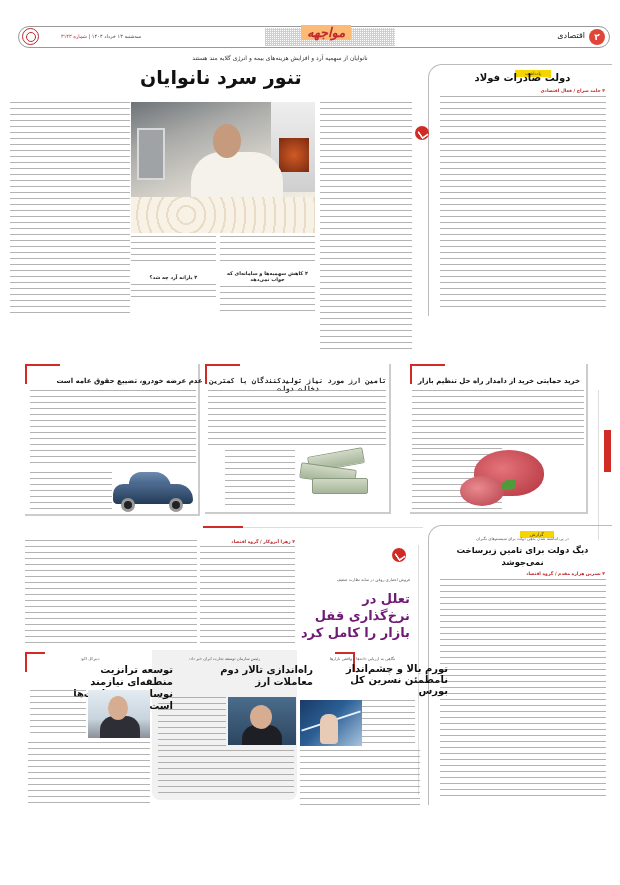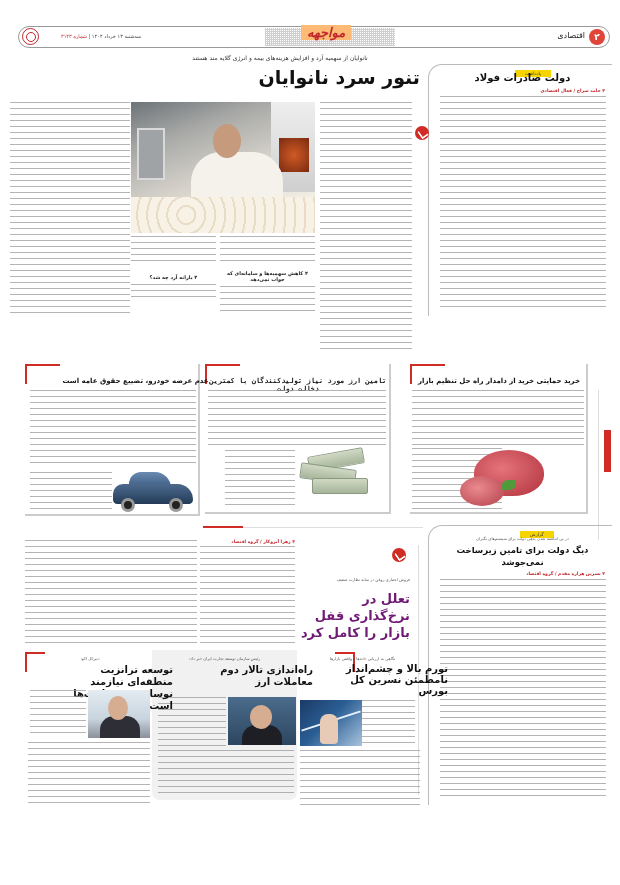--- a/index.html
+++ b/index.html
@@ -15,21 +15,21 @@
   .section-name { right: 24px; top: 4px; font-size: 8px; color: #222; font-family: "DejaVu Serif", serif; }
   .logo-block { left: 246px; top: 1px; width: 130px; height: 18px; background: repeating-linear-gradient(90deg, #cfcfcf 0 1px, transparent 1px 2px), repeating-linear-gradient(0deg, #cfcfcf 0 1px, transparent 1px 2px); }
   .logo-text { left: 282px; top: -2px; font-size: 13px; font-weight: bold; color: #c1272d; font-family: "DejaVu Serif", serif; font-style: italic; background:#fdba74; padding: 0 6px; }
   .date-text { left: 42px; top: 6px; font-size: 5px; color: #444; }
   .date-text .issue { color: #c1272d; }
   .seal-icon { left: 3px; top: 1px; width: 17px; height: 17px; border-radius: 50%; border: 1.5px solid #c1272d; }
   .seal-icon::after { content:""; position:absolute; left:3px; top:3px; width:8px; height:8px; border-radius:50%; border:1px solid #c1272d; }
 
   
   .kicker { left: 150px; top: 54px; width: 260px; text-align: center; font-size: 6px; color: #333; }
-  .headline-main { left: 140px; top: 66px; width: 280px; text-align: right; font-size: 19px; font-weight: bold; color: #111; }
+  .headline-main { left: 140px; top: 66px; width: 280px; text-align: left; font-size: 19px; font-weight: bold; color: #111; }
   .bakery-photo { left: 131px; top: 102px; width: 184px; height: 131px; background: linear-gradient(160deg, #6d7378 0%, #a8a9a7 25%, #d8d4cc 55%, #f2ede3 80%, #efe7d9 100%); overflow: hidden; }
   .bakery-photo .oven { position:absolute; right: 0; top: 0; width: 44px; height: 90px; background: linear-gradient(180deg,#eeeeee,#cfcfcf); }
   .bakery-photo .fire { position:absolute; right: 6px; top: 36px; width: 30px; height: 34px; background: radial-gradient(circle,#d05a25,#7a2a10); }
   .bakery-photo .baker-head { position:absolute; left: 82px; top: 22px; width: 28px; height: 34px; border-radius: 50%; background: #c59a7d; }
   .bakery-photo .baker-shirt { position:absolute; left: 60px; top: 50px; width: 92px; height: 50px; border-radius: 30px 30px 6px 6px; background: #f5f2ec; }
   .bakery-photo .dough { position:absolute; left: 0; bottom: 0; width: 184px; height: 36px; background: repeating-radial-gradient(circle at 30% 50%, #f7f1e6 0 8px, #e9dcc7 8px 10px); }
   .bakery-photo .window { position:absolute; left: 6px; top: 26px; width: 28px; height: 52px; background: #9fa3a6; border: 2px solid #d9d9d9; }
 
   .col-main-r { left: 320px; top: 102px; width: 92px; height: 250px; }
   .col-main-l { left: 10px; top: 102px; width: 120px; height: 215px; }
@@ -146,21 +146,21 @@
 <div class="abs lines" style="left:208px;top:390px;width:178px;height:56px;"></div>
 <div class="abs lines" style="left:225px;top:450px;width:70px;height:60px;"></div>
 <div class="abs money-img">
   <div class="bill" style="left:10px;top:4px;transform:rotate(-10deg);"></div>
   <div class="bill" style="left:2px;top:18px;transform:rotate(8deg);"></div>
   <div class="bill" style="left:14px;top:30px;"></div>
 </div>
 
 <div class="abs frame-red" style="left:25px;top:364px;width:35px;height:20px;"></div>
 <div class="abs frame-gray" style="left:25px;top:364px;width:175px;height:152px;"></div>
-<div class="abs art-title" style="left:31px;top:377px;width:209px;">عدم عرضه خودرو، تضییع حقوق عامه است</div>
+<div class="abs art-title" style="left:25px;top:377px;width:209px;">عدم عرضه خودرو، تضییع حقوق عامه است</div>
 <div class="abs lines" style="left:30px;top:390px;width:166px;height:78px;"></div>
 <div class="abs lines" style="left:30px;top:472px;width:82px;height:40px;"></div>
 <div class="abs car-img">
   <div class="car-roof"></div>
   <div class="car-body"></div>
   <div class="wheel" style="left:8px;"></div>
   <div class="wheel" style="left:56px;"></div>
 </div>
 
 <div class="abs side-line"></div>

